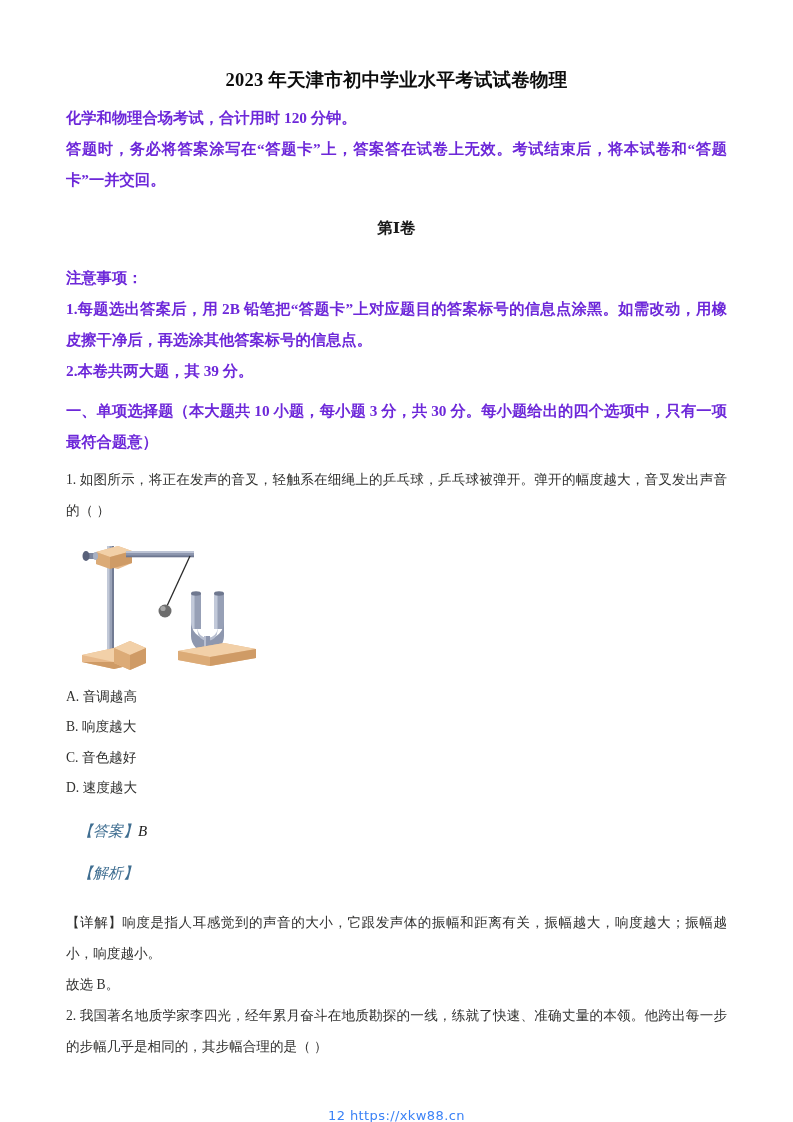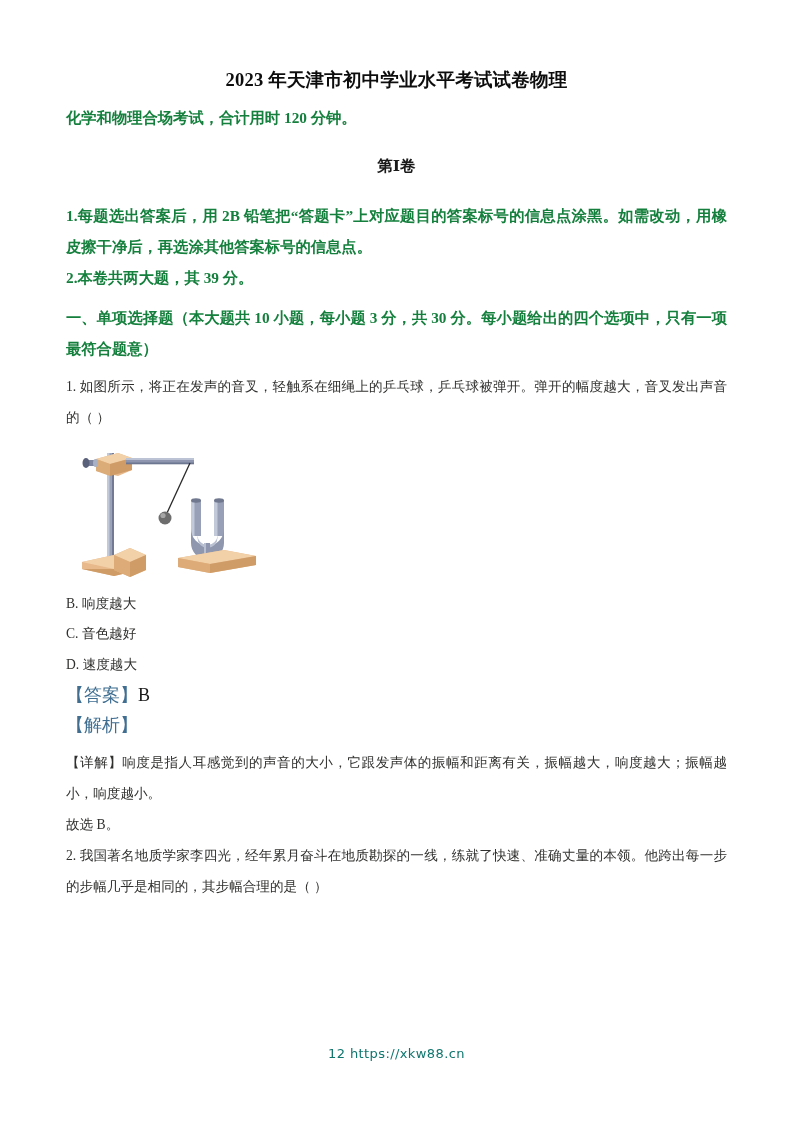--- a/index.html
+++ b/index.html
@@ -52,21 +52,21 @@
   }
 
   
   .p-bold {
     font-weight: bold;
     font-size: 15.3px;
     line-height: 31px;
     margin: 0;
     text-align: justify;
     text-justify: inter-ideograph;
-    color: #15803d;
+    color: #6d28d9;
   }
 
   .p-normal {
     font-weight: normal;
     font-size: 13.6px;
     line-height: 31px;
     margin: 0;
     text-align: justify;
     text-justify: inter-ideograph;
     color: #30302f;
@@ -78,23 +78,24 @@
     line-height: 30.5px;
     margin: 0;
     color: #30302f;
   }
   .opt .lab { font-family: "Liberation Serif", serif; }
 
   .tag {
     color: #3f6e91;
   }
   .answer-line {
-    font-size: 18px;
+    font-size: 15px;
     line-height: 30px;
-    margin: 0;
+    margin: 12px;
+    font-style: italic;
   }
   .answer-line .val { color: #1a1a1a; }
 
   
   .gap-a { height: 10px; }
   .gap-b { height: 9px; }
   .gap-c { height: 7px; }
 
   
   .figure-wrap {
@@ -103,46 +104,48 @@
     height: 140px;
     margin: 10px 0 6px 8px;
   }
   .figure-wrap svg { display: block; }
 
   
   .watermark {
     position: absolute;
     left: 0;
     right: 0;
-    top: 1046px;
+    top: 1108px;
     text-align: center;
     font-family: "DejaVu Sans", "Liberation Sans", sans-serif;
     font-size: 13px;
-    color: #0f766e;
+    color: #3b82f6;
     letter-spacing: 0.4px;
   }
 </style>
 </head>
 <body>
 
 <div class="page">
   <div class="content">
 
     <h1 class="doc-title">2023 年天津市初中学业水平考试试卷物理</h1>
 
     <div class="gap-a"></div>
 
     <p class="p-bold">化学和物理合场考试，合计用时 120 分钟。</p>
+    <p class="p-bold">答题时，务必将答案涂写在“答题卡”上，答案答在试卷上无效。考试结束后，将本试卷和“答题卡”一并交回。</p>
 
     <div class="gap-c"></div>
 
     <p class="section-center">第Ⅰ卷</p>
 
     <div class="gap-c"></div>
 
+    <p class="p-bold">注意事项：</p>
     <p class="p-bold">1.每题选出答案后，用 2B 铅笔把“答题卡”上对应题目的答案标号的信息点涂黑。如需改动，用橡皮擦干净后，再选涂其他答案标号的信息点。</p>
     <p class="p-bold">2.本卷共两大题，其 39 分。</p>
 
     <div class="gap-b"></div>
 
     <p class="p-bold">一、单项选择题（本大题共 10 小题，每小题 3 分，共 30 分。每小题给出的四个选项中，只有一项最符合题意）</p>
 
     <div class="gap-c"></div>
 
     <p class="p-normal">1. 如图所示，将正在发声的音叉，轻触系在细绳上的乒乓球，乒乓球被弹开。弹开的幅度越大，音叉发出声音的（      ）</p>
@@ -212,20 +215,24 @@
         <g>
           <polygon points="104,115 150,107 182,113 182,122 136,130 104,124" fill="#e7b98b"></polygon>
           <polygon points="104,115 150,107 182,113 136,121" fill="#f2d0a8"></polygon>
           <polygon points="136,121 182,113 182,122 136,130" fill="#cf9b66"></polygon>
           <polygon points="104,115 136,121 136,130 104,124" fill="#dcab77"></polygon>
         </g>
       </svg>
     </div>
 
     <p class="opt">
+      <span class="lab">A.</span>
+      <span>音调越高</span>
+    </p>
+    <p class="opt">
       <span class="lab">B.</span>
       <span>响度越大</span>
     </p>
     <p class="opt">
       <span class="lab">C.</span>
       <span>音色越好</span>
     </p>
     <p class="opt">
       <span class="lab">D.</span>
       <span>速度越大</span>

